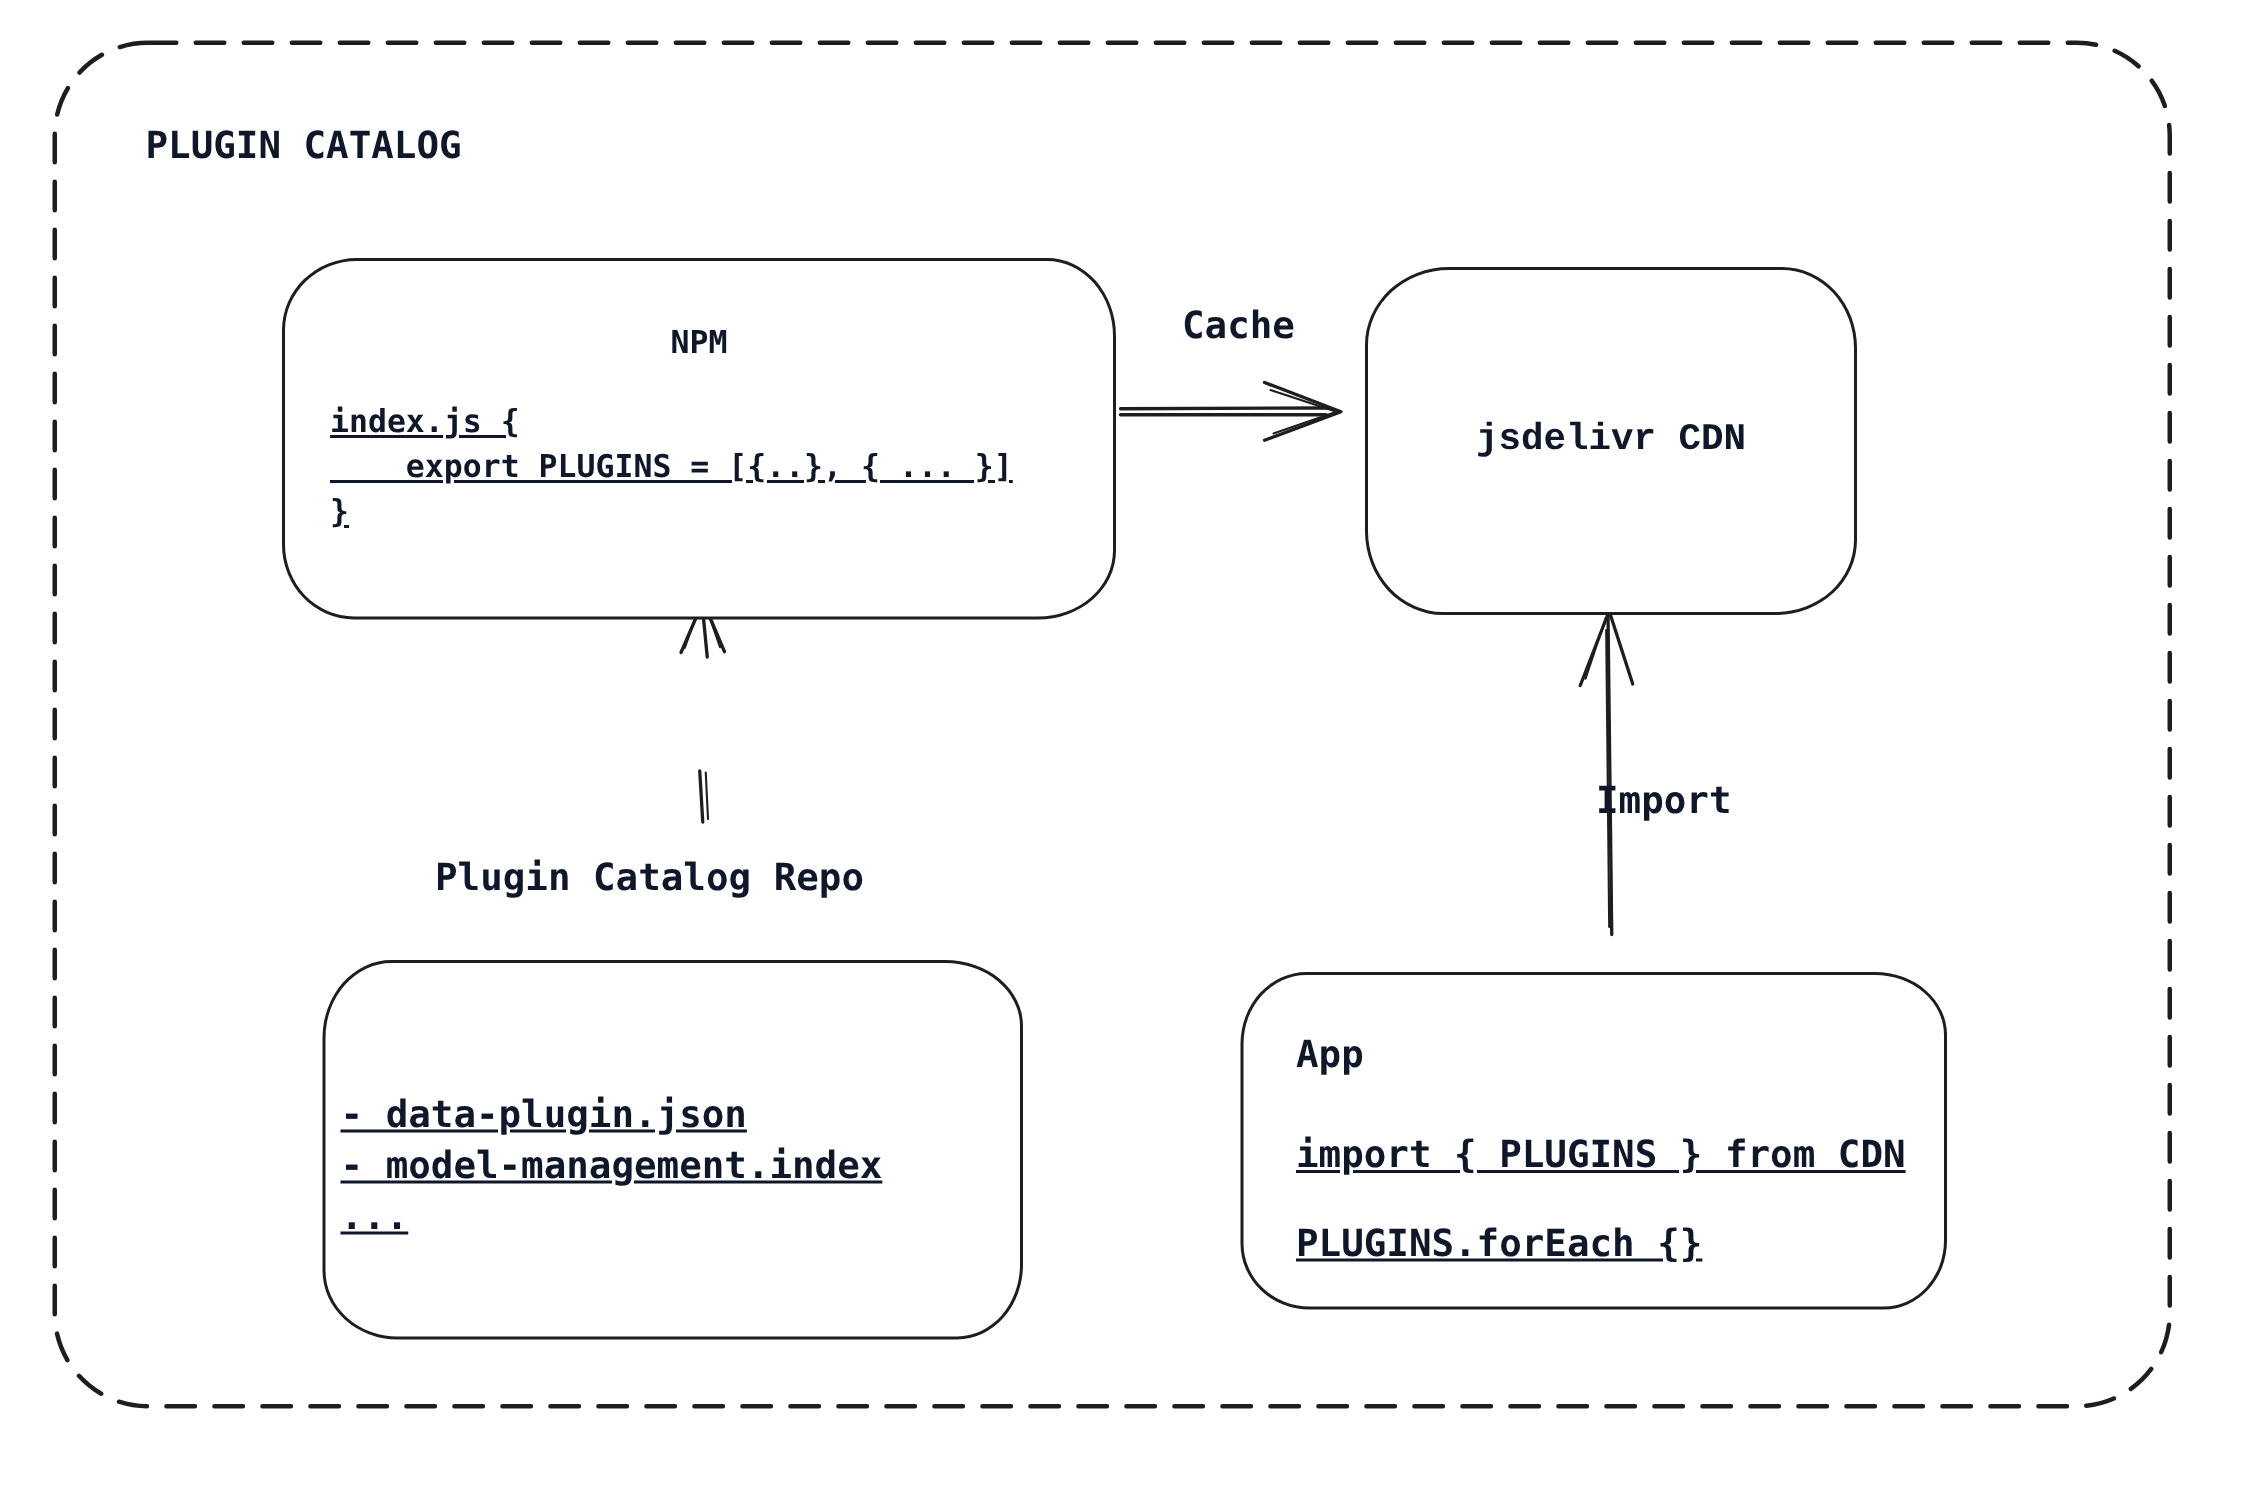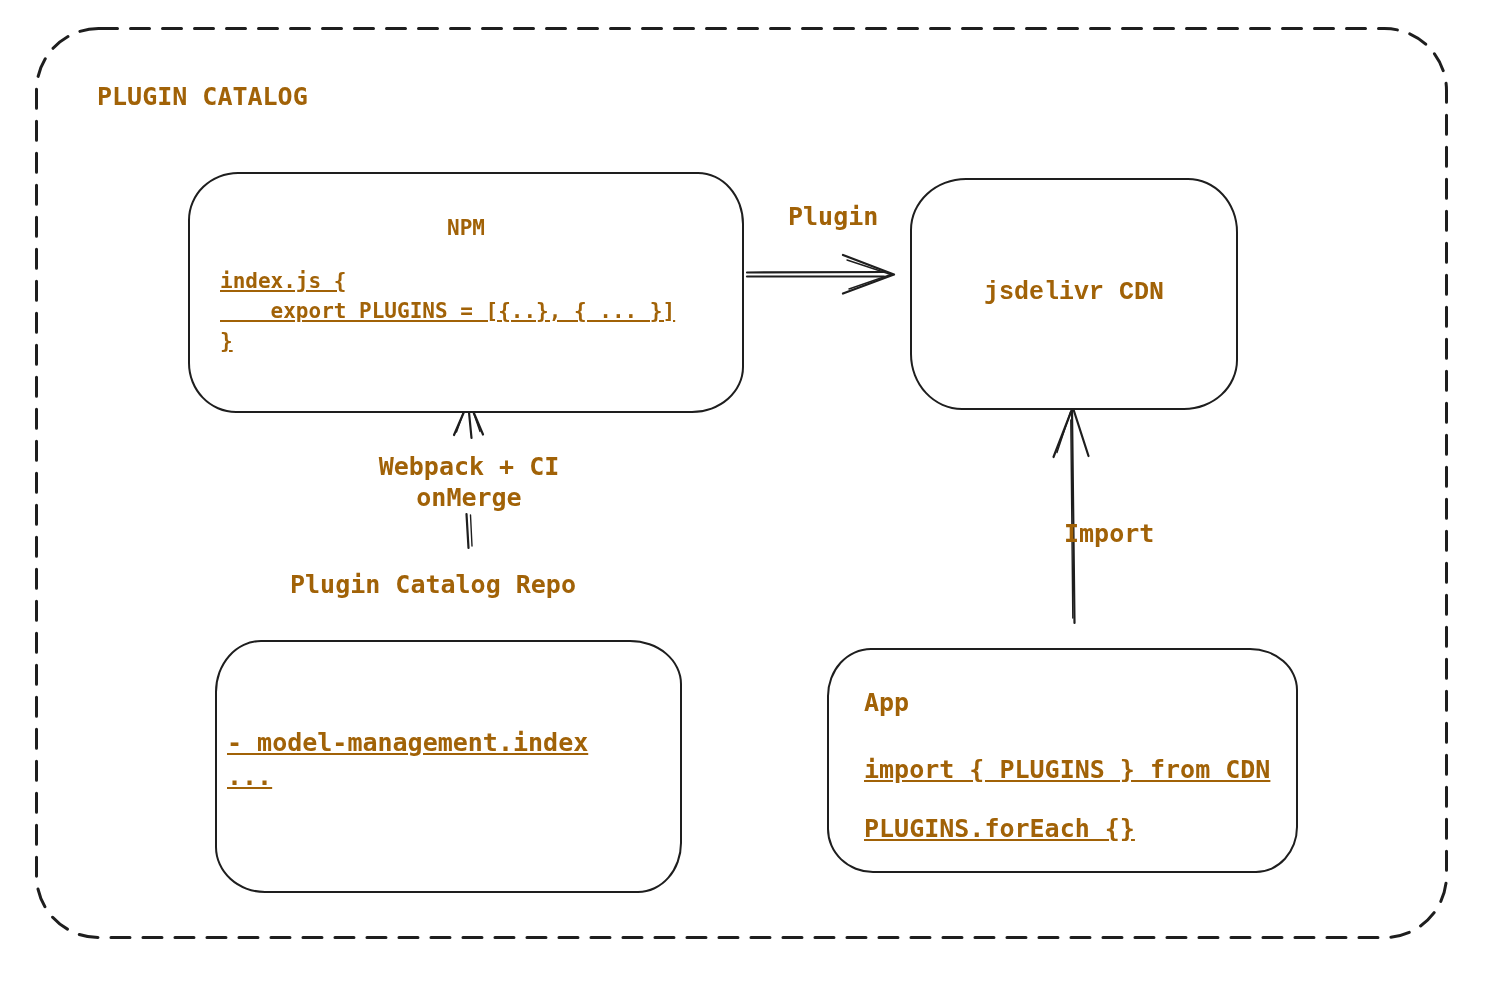--- a/index.html
+++ b/index.html
@@ -8,21 +8,21 @@
     background: #ffffff;
   }
   .canvas {
     position: relative;
     width: 1506px;
     height: 1002px;
     background: #ffffff;
     overflow: hidden;
     font-family: "DejaVu Sans Mono", "Liberation Mono", monospace;
     font-weight: bold;
-    color: #a16207;
+    color: #0f172a;
   }
   .abs { position: absolute; }
   .t25 { font-size: 25px; line-height: 26px; }
   .t21 { font-size: 21px; line-height: 30px; }
   .pre { white-space: pre; text-decoration: underline; }
 
   svg.layer {
     position: absolute;
     left: 0; top: 0;
     width: 1506px;
@@ -122,30 +122,27 @@
       <div class="pre">index.js {</div>
       <div class="pre">    export PLUGINS = [{..}, { ... }]</div>
       <div class="pre">}</div>
     </div>
   </div>
 
   <div class="box box-cdn">
     <div class="cdn-label t25">jsdelivr CDN</div>
   </div>
 
-  <div class="abs t25 cache-label">Plugin</div>
+  <div class="abs t25 cache-label">Cache</div>
 
-  <div class="abs t25 build-label">
-    <div>Webpack + CI</div>
-    <div>onMerge</div>
-  </div>
 
   <div class="abs t25 repo-label">Plugin Catalog Repo</div>
   <div class="box box-repo">
     <div class="repo-files">
+      <div class="pre">- data-plugin.json</div>
       <div class="pre">- model-management.index</div>
       <div class="pre">...</div>
     </div>
   </div>
 
   <div class="abs t25 import-label">Import</div>
 
   <div class="box box-app">
     <div class="app-title t25">App</div>
     <div class="app-code-1 t25 pre">import { PLUGINS } from CDN</div>

